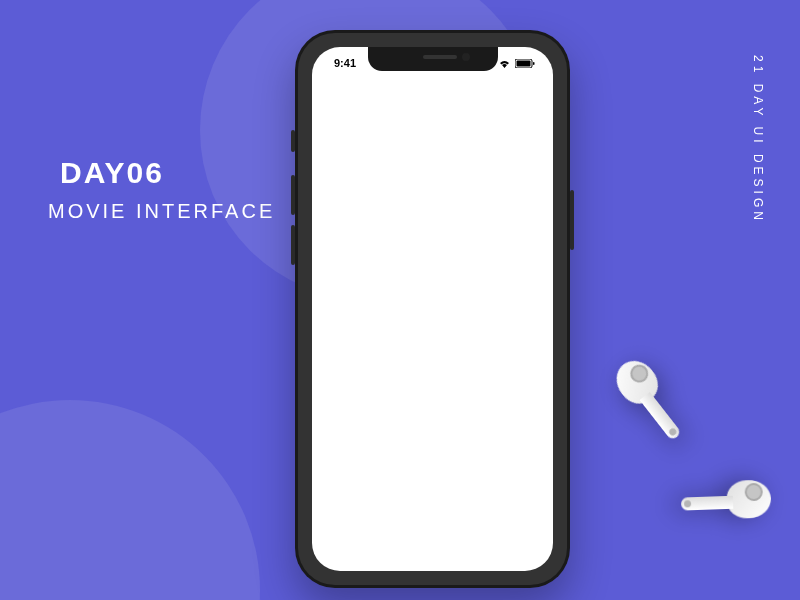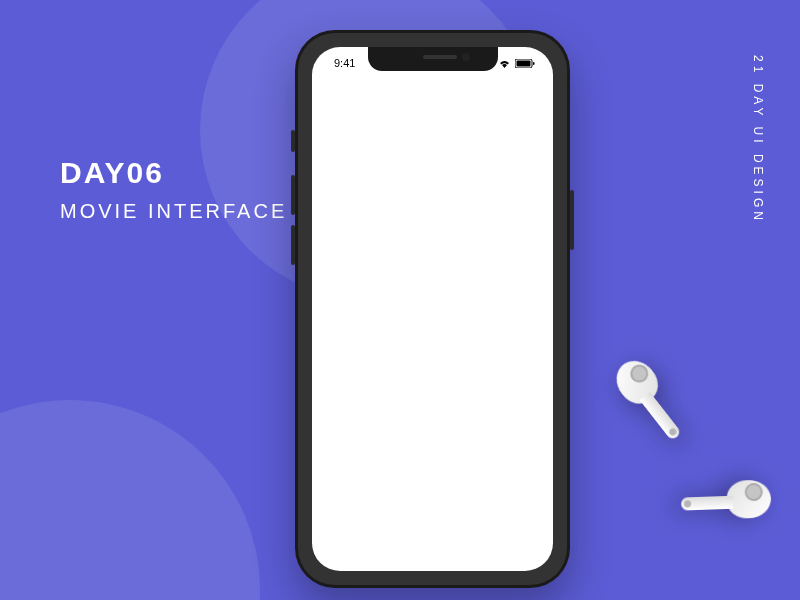--- a/index.html
+++ b/index.html
@@ -34,21 +34,21 @@
     left: 60px;
     top: 150px;
     color: #ffffff;
     font-size: 30px;
     font-weight: 700;
     letter-spacing: 2px;
     margin-top: 6px;
   }
   .subtitle {
     position: absolute;
-    left: 60px;
+    left: 48px;
     top: 200px;
     color: #ffffff;
     font-size: 20px;
     font-weight: 300;
     letter-spacing: 3px;
   }
   .side-label {
     position: absolute;
     right: 35px;
     top: 55px;
@@ -123,21 +123,21 @@
     position: absolute;
     top: 6px;
     left: 0;
     right: 0;
     height: 20px;
     display: flex;
     justify-content: space-between;
     align-items: center;
     padding: 0 18px;
     font-size: 11px;
-    font-weight: 400;
+    font-weight: 700;
     color: #000;
     z-index: 5;
   }
   .status-time { margin-left: 4px; }
   .status-right { display: flex; align-items: center; gap: 4px; }
   .signal-icon, .wifi-icon, .battery-icon { display: inline-flex; }
   .btn-side {
     position: absolute;
     background: #2a2a2a;
     border-radius: 2px;

